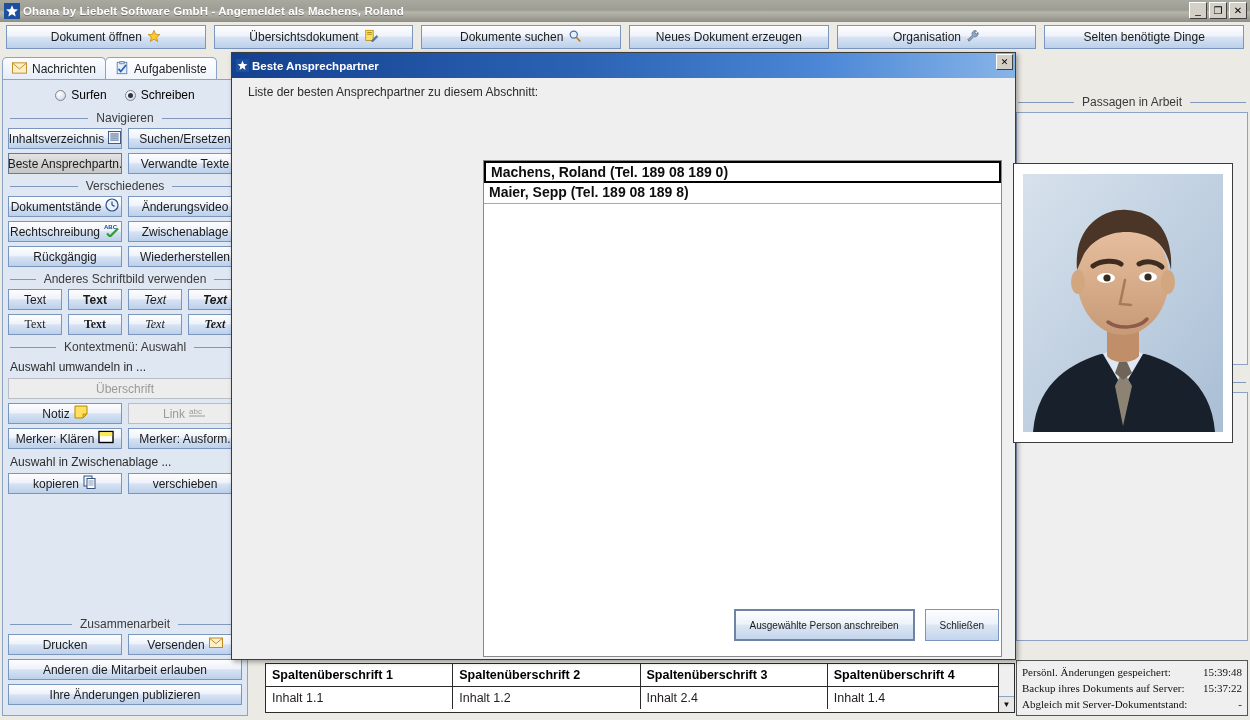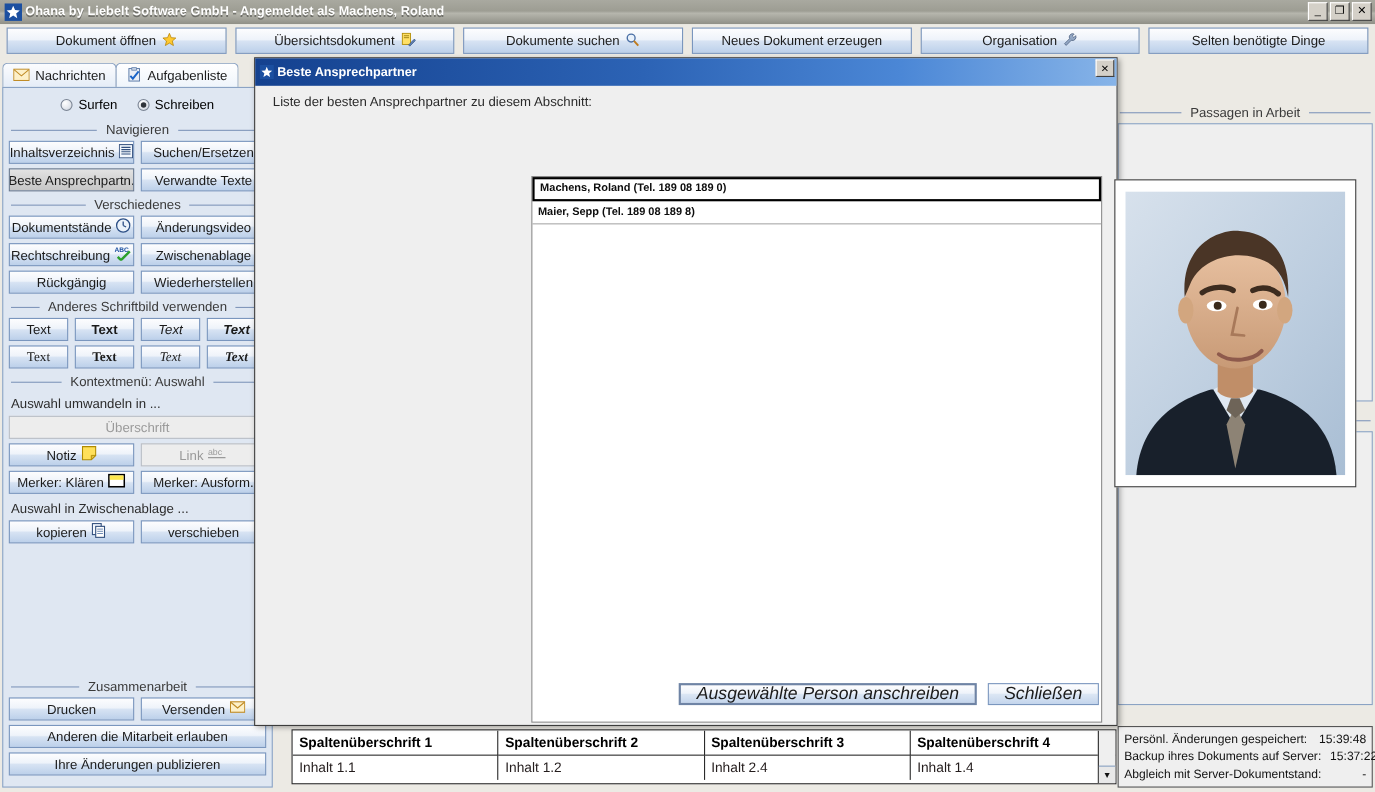--- a/index.html
+++ b/index.html
@@ -106,21 +106,21 @@
   .rp-box{
     background:#efefef;border:1px solid #8ba3c4;box-sizing:border-box;
   }
   .status-box{
     position:absolute;left:0;right:0;bottom:0;height:56px;
     background:#efefef;border:1px solid #555;box-sizing:border-box;
     padding:3px 5px 0 5px;
   }
   .status-line{
     display:flex;justify-content:space-between;font-size:11px;color:#111;
-    line-height:16px;white-space:nowrap;
+    line-height:16px;white-space:nowrap;font-family:Liberation Serif, serif;
   }
   .status-line .v{margin-left:8px;}
 
   
   .doctable{
     position:absolute;left:265px;top:663px;width:750px;height:50px;
     background:#fff;border:1px solid #2b2b2b;box-sizing:border-box;overflow:hidden;
   }
   .dt-row{display:flex;}
   .dt-cell{
@@ -158,40 +158,40 @@
     background:#d4d0c8;border:1px solid;border-color:#fff #404040 #404040 #fff;
     display:flex;align-items:center;justify-content:center;font-size:9px;color:#000;
   }
   .dlg-body{position:absolute;left:0;top:18px;right:0;bottom:0;padding:14px 16px;box-sizing:border-box;}
   .dlg-hint{font-size:12px;color:#2b2b2b;margin-bottom:7px;}
   .contact-list{
     position:absolute;left:251px;top:107px;width:519px;height:497px;
     background:#fff;border:1px solid #8a8a8a;box-sizing:border-box;
   }
   .cl-item{
-    height:21px;line-height:19px;padding:0 5px;font-size:10px;font-weight:bold;
+    height:21px;line-height:19px;padding:0 5px;font-size:14px;font-weight:bold;
     color:#0d0d0d;box-sizing:border-box;border-bottom:1px solid #a9a9a9;cursor:default;
     white-space:nowrap;overflow:hidden;
   }
   .cl-item.selected{border:2px solid #000;height:22px;line-height:18px;}
   .photo-frame{
     position:absolute;left:781px;top:110px;width:220px;height:280px;
     background:#fff;border:1px solid #3c3c3c;box-sizing:border-box;
     display:flex;align-items:center;justify-content:center;
   }
   .photo-frame svg{display:block;}
   .dlg-buttons{
     position:absolute;right:16px;bottom:18px;display:flex;gap:10px;align-items:center;
   }
   .dbtn{
-    height:20px;padding:0 14px;box-sizing:border-box;
+    height:32px;padding:0 14px;box-sizing:border-box;
     background:linear-gradient(to bottom,#fdfdfe 0%,#eef3fa 45%,#dbe6f4 52%,#c4d5ec 100%);
     border:1px solid #7a96be;
     display:flex;align-items:center;justify-content:center;
-    font-size:16px;color:#1b1b1b;white-space:nowrap;cursor:default;font-style:italic;
+    font-size:10px;color:#1b1b1b;white-space:nowrap;cursor:default;
   }
   .dbtn.focus{border:2px solid #6f84a5;}
 
   
   .ico{display:inline-block;vertical-align:middle;flex:none;}
   .fnt-serif{font-family:"Liberation Serif",serif;}
   .fnt-sans{font-family:"Liberation Sans",sans-serif;}
   .b{font-weight:bold;}
   .i{font-style:italic;}
   .u{text-decoration:underline;}

